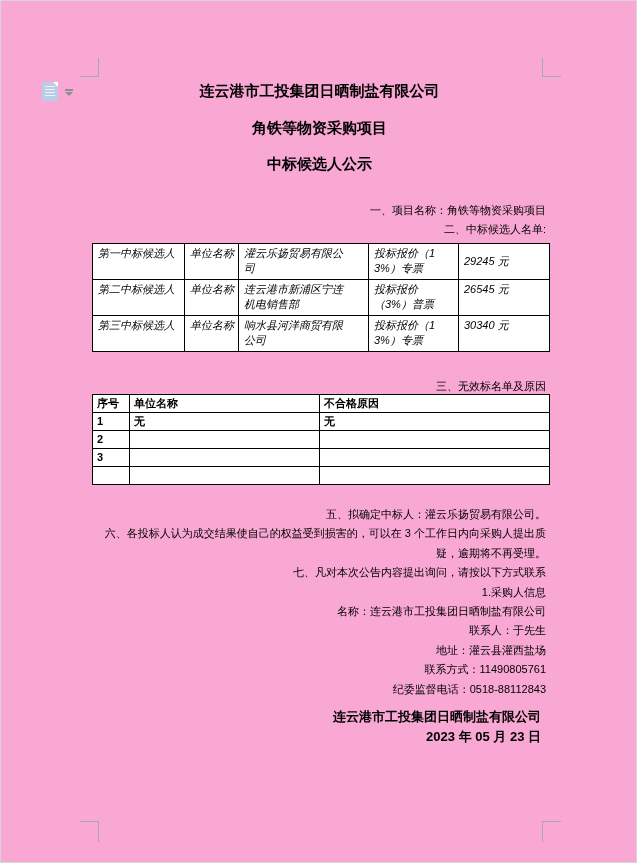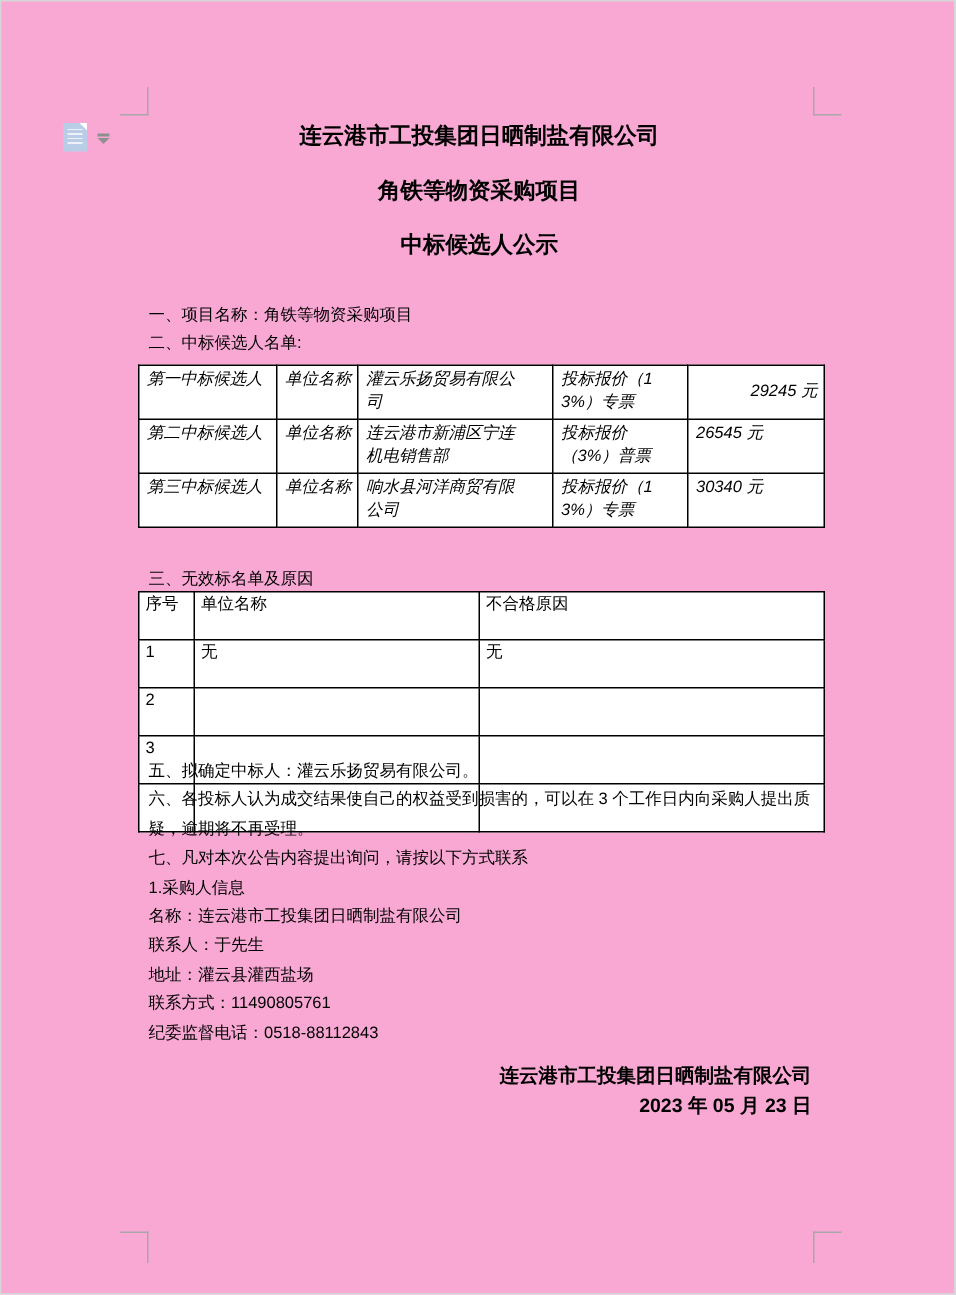--- a/index.html
+++ b/index.html
@@ -26,36 +26,36 @@
     background:repeating-linear-gradient(to bottom,#edf2f9 0 1px,rgba(0,0,0,0) 1px 3px);}
   .paste-caret{position:absolute;left:23px;top:7px;width:8px;}
   .paste-caret .bar{display:block;width:8px;height:1.5px;background:#8f8f8f;margin-bottom:1.5px;}
   .paste-caret .tri{display:block;width:0;height:0;border-left:4px solid transparent;border-right:4px solid transparent;border-top:4px solid #8f8f8f;}
   
   .title{position:absolute;left:97px;width:443px;text-align:center;font-weight:bold;font-size:15px;line-height:20px;}
   .title.l1{top:80px;}
   .title.l2{top:117px;}
   .title.l3{top:153px;text-align:center;}
   
-  .sec-block{position:absolute;left:98px;width:447px;font-size:11px;line-height:19.4px;}
+  .sec-block{position:absolute;left:98px;width:447px;font-size:11px;line-height:19.4px;text-align:right;}
   .sec-block p{margin:0;}
   .top-secs{top:200px;}
   .sec3{top:376px;}
   .lower{top:504px;}
   
   table{border-collapse:collapse;table-layout:fixed;position:absolute;left:91px;background:#fff;}
   td{border:1px solid #000;font-size:11px;vertical-align:top;overflow:hidden;word-break:break-all;}
   .t1{top:242px;width:457px;font-style:italic;}
   .t1 td{line-height:15px;padding:2px 4px 2px 5px;}
   .t1 tr{height:36px;}
   .t1 td.company{padding-right:22px;margin-left:36px;}
-  .t1 tr:first-child td.price{vertical-align:middle;text-align:right;}
+  .t1 tr:first-child td.price{vertical-align:middle;}
   .t2{top:393px;width:457px;}
   .t2 td{line-height:12px;padding:2px 3px 2px 4px;}
-  .t2 tr{height:32px;}
+  .t2 tr{height:18px;font-weight:bold;}
   
   .footer{position:absolute;left:97px;top:706px;width:443px;text-align:right;font-weight:bold;font-size:13px;line-height:19.5px;}
   .footer p{margin:0;}
 </style>
 </head>
 <body>
 
 <div class="page">
 
   <div class="crop tl"></div>

